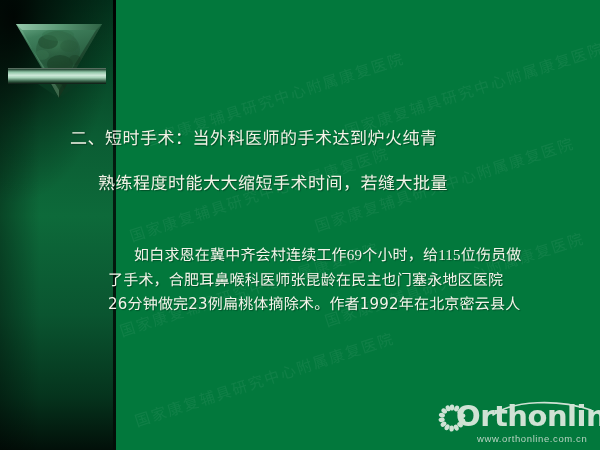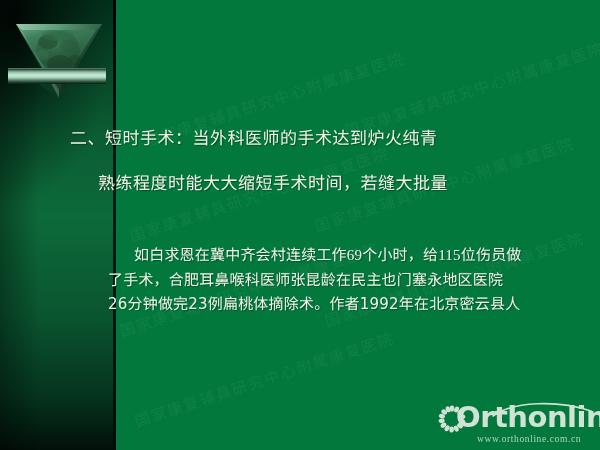--- a/index.html
+++ b/index.html
@@ -193,21 +193,21 @@
     width: 100px;
     height: 16px;
     pointer-events: none;
   }
   .brand-url {
     margin-top: 0px;
     padding-left: 40px;
     font-size: 9.5px;
     letter-spacing: 0.6px;
     color: #b9d4c2;
-    font-family: Liberation Serif, serif;
+    font-family: Liberation Sans, sans-serif;
   }
 </style>
 </head>
 <body>
 
 <div class="slide">
 
   <div class="slide-bg"></div>
 
   <div class="bg-watermark">

